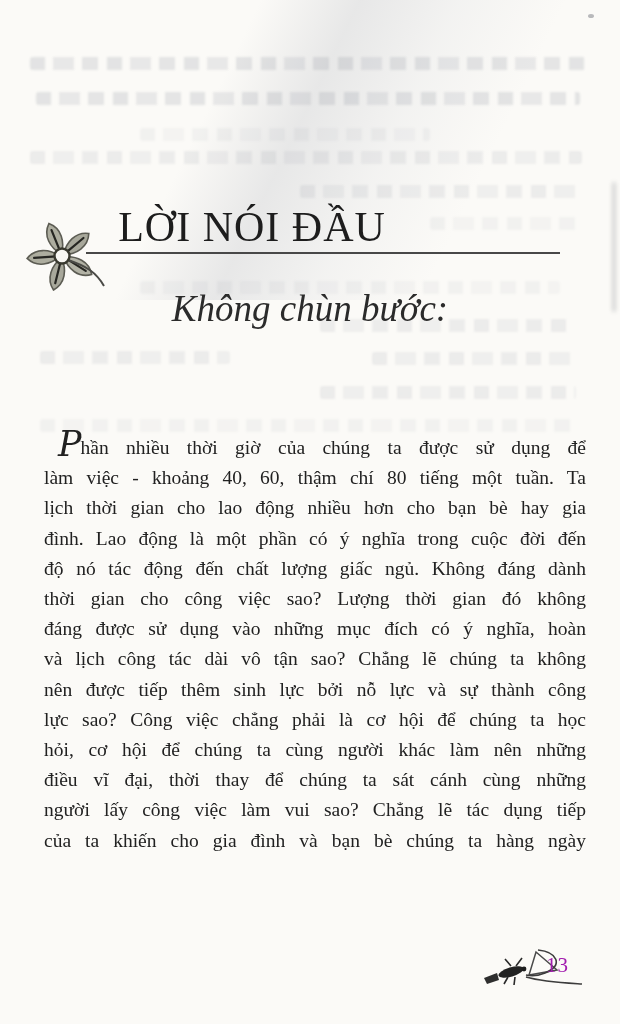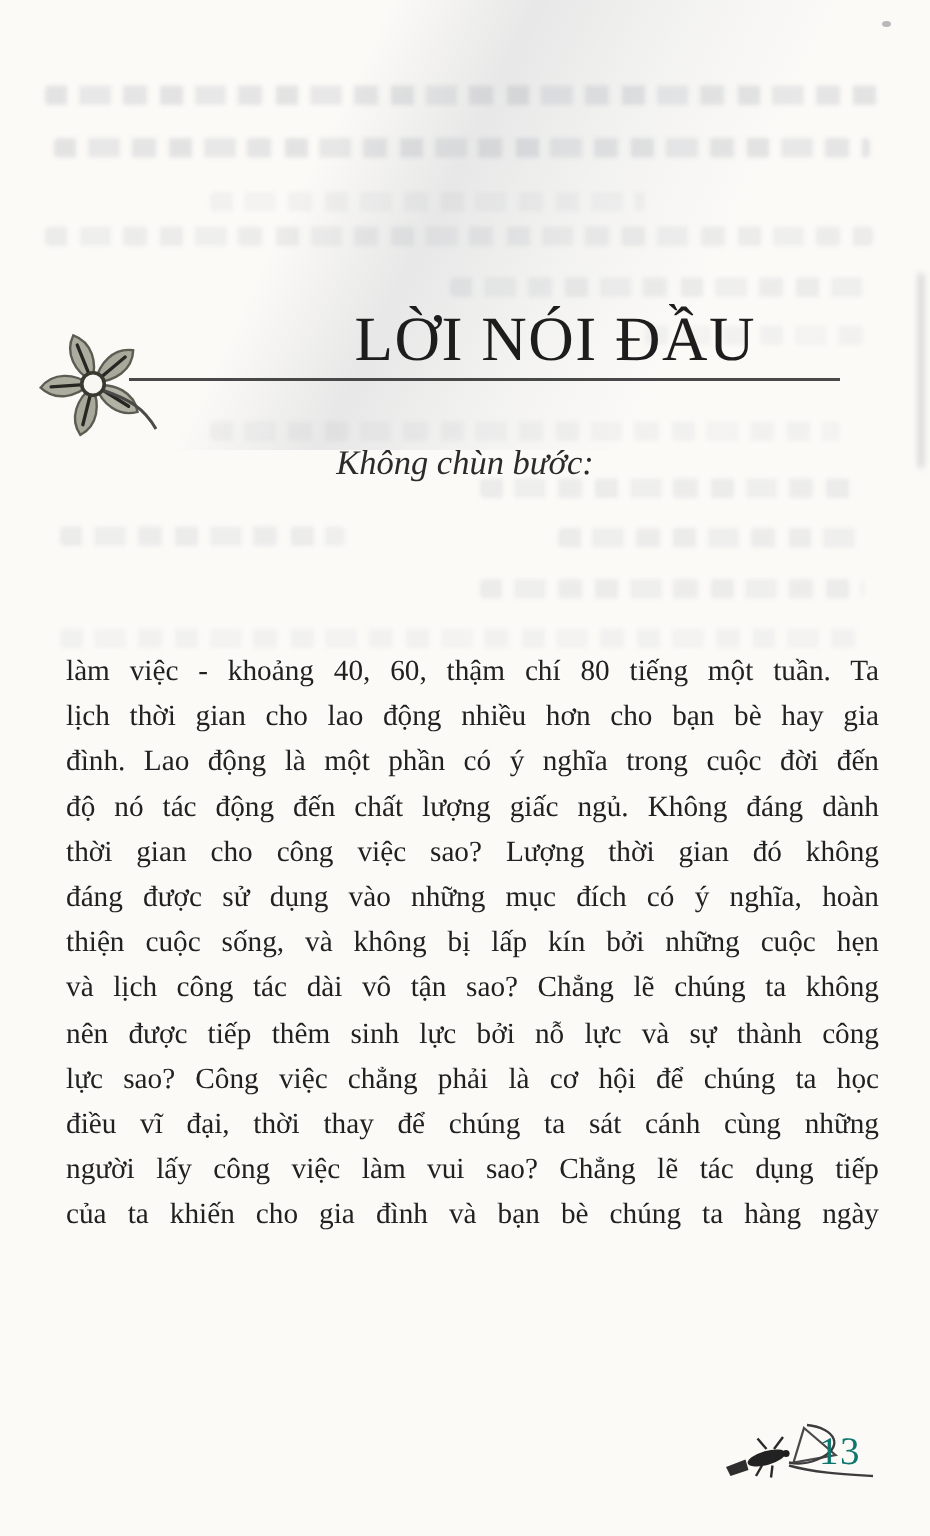--- a/index.html
+++ b/index.html
@@ -32,53 +32,53 @@
     filter:blur(1.3px);
     background:repeating-linear-gradient(90deg,
       rgba(122,128,142,0.22) 0 15px, rgba(122,128,142,0) 15px 23px,
       rgba(122,128,142,0.17) 23px 44px, rgba(122,128,142,0) 44px 52px,
       rgba(122,128,142,0.20) 52px 68px, rgba(122,128,142,0) 68px 77px);
   }
   .b1{opacity:0.85}.b2{opacity:0.55}.b3{opacity:0.34}
   
   .chapter-title{
     position:absolute;left:0;top:205px;width:504px;
-    text-align:right;font-size:42px;line-height:44px;
+    text-align:center;font-size:42px;line-height:44px;
     letter-spacing:1px;color:#1d1d1d;font-weight:400;margin:0;
   }
   .title-rule{
     position:absolute;left:86px;top:252px;width:474px;height:2px;
     background:#484848;
   }
   .flower{position:absolute;left:20px;top:214px;}
   .subtitle{
     position:absolute;left:0;top:290px;width:620px;
     text-align:center;font-style:italic;
-    font-size:23px;line-height:37px;color:#2b2b2b;
+    font-size:37px;line-height:37px;color:#2b2b2b;
   }
   
   .body-text{
     position:absolute;left:44px;top:433px;width:542px;
     font-size:19.5px;line-height:30.2px;color:#212121;
   }
   .bline{
     text-align:justify;text-align-last:justify;
     white-space:nowrap;overflow:visible;
   }
   .bline.first{padding-left:14px;}
   .initial{
     font-size:35px;font-style:italic;
     font-family:"DejaVu Serif",serif;
     line-height:0;letter-spacing:-1px;vertical-align:-2px;
   }
   
   .footer-orn{position:absolute;left:478px;top:946px;}
   .page-number{
     position:absolute;left:546px;top:953px;
-    font-size:26px;color:#0f766e;letter-spacing:1px;
+    font-size:21px;color:#a21caf;letter-spacing:1px;
   }
 </style>
 </head>
 <body>
 
 <div class="page">
 
   <div class="shade-top"></div>
   <div class="speck" style="left:588px;top:14px;width:6px;height:4px;"></div>
   <div class="edge-smudge"></div>
@@ -126,30 +126,31 @@
   </svg>
 
   <h1 class="chapter-title">LỜI NÓI ĐẦU</h1>
   <div class="title-rule"></div>
 
   <div class="subtitle">
     <div>Không chùn bước:</div>
   </div>
 
   <div class="body-text">
+    <div class="bline first"><span class="initial">P</span><span>hần nhiều thời giờ của chúng ta được sử dụng để</span></div>
     <div class="bline">làm việc - khoảng 40, 60, thậm chí 80 tiếng một tuần. Ta</div>
     <div class="bline">lịch thời gian cho lao động nhiều hơn cho bạn bè hay gia</div>
     <div class="bline">đình. Lao động là một phần có ý nghĩa trong cuộc đời đến</div>
     <div class="bline">độ nó tác động đến chất lượng giấc ngủ. Không đáng dành</div>
     <div class="bline">thời gian cho công việc sao? Lượng thời gian đó không</div>
     <div class="bline">đáng được sử dụng vào những mục đích có ý nghĩa, hoàn</div>
-    <div class="bline">thiện cuộc sống, và không bị lấp kín bởi những cuộc hẹn</div>
     <div class="bline">và lịch công tác dài vô tận sao? Chẳng lẽ chúng ta không</div>
     <div class="bline">nên được tiếp thêm sinh lực bởi nỗ lực và sự thành công</div>
     <div class="bline">lực sao? Công việc chẳng phải là cơ hội để chúng ta học</div>
+    <div class="bline">hỏi, cơ hội để chúng ta cùng người khác làm nên những</div>
     <div class="bline">điều vĩ đại, thời thay để chúng ta sát cánh cùng những</div>
     <div class="bline">người lấy công việc làm vui sao? Chẳng lẽ tác dụng tiếp</div>
     <div class="bline">của ta khiến cho gia đình và bạn bè chúng ta hàng ngày</div>
   </div>
 
   <svg class="footer-orn" width="106" height="46" viewBox="0 0 106 46">
 
     <polygon points="58,6 79,24 51,29" fill="#fcfbf8" stroke="#4a4a4a" stroke-width="1.5"></polygon>
 
     <path d="M60,4 C79,6 86,19 67,27 C60,30 53,30 48,29" fill="none" stroke="#3c3c3c" stroke-width="1.6"></path>

